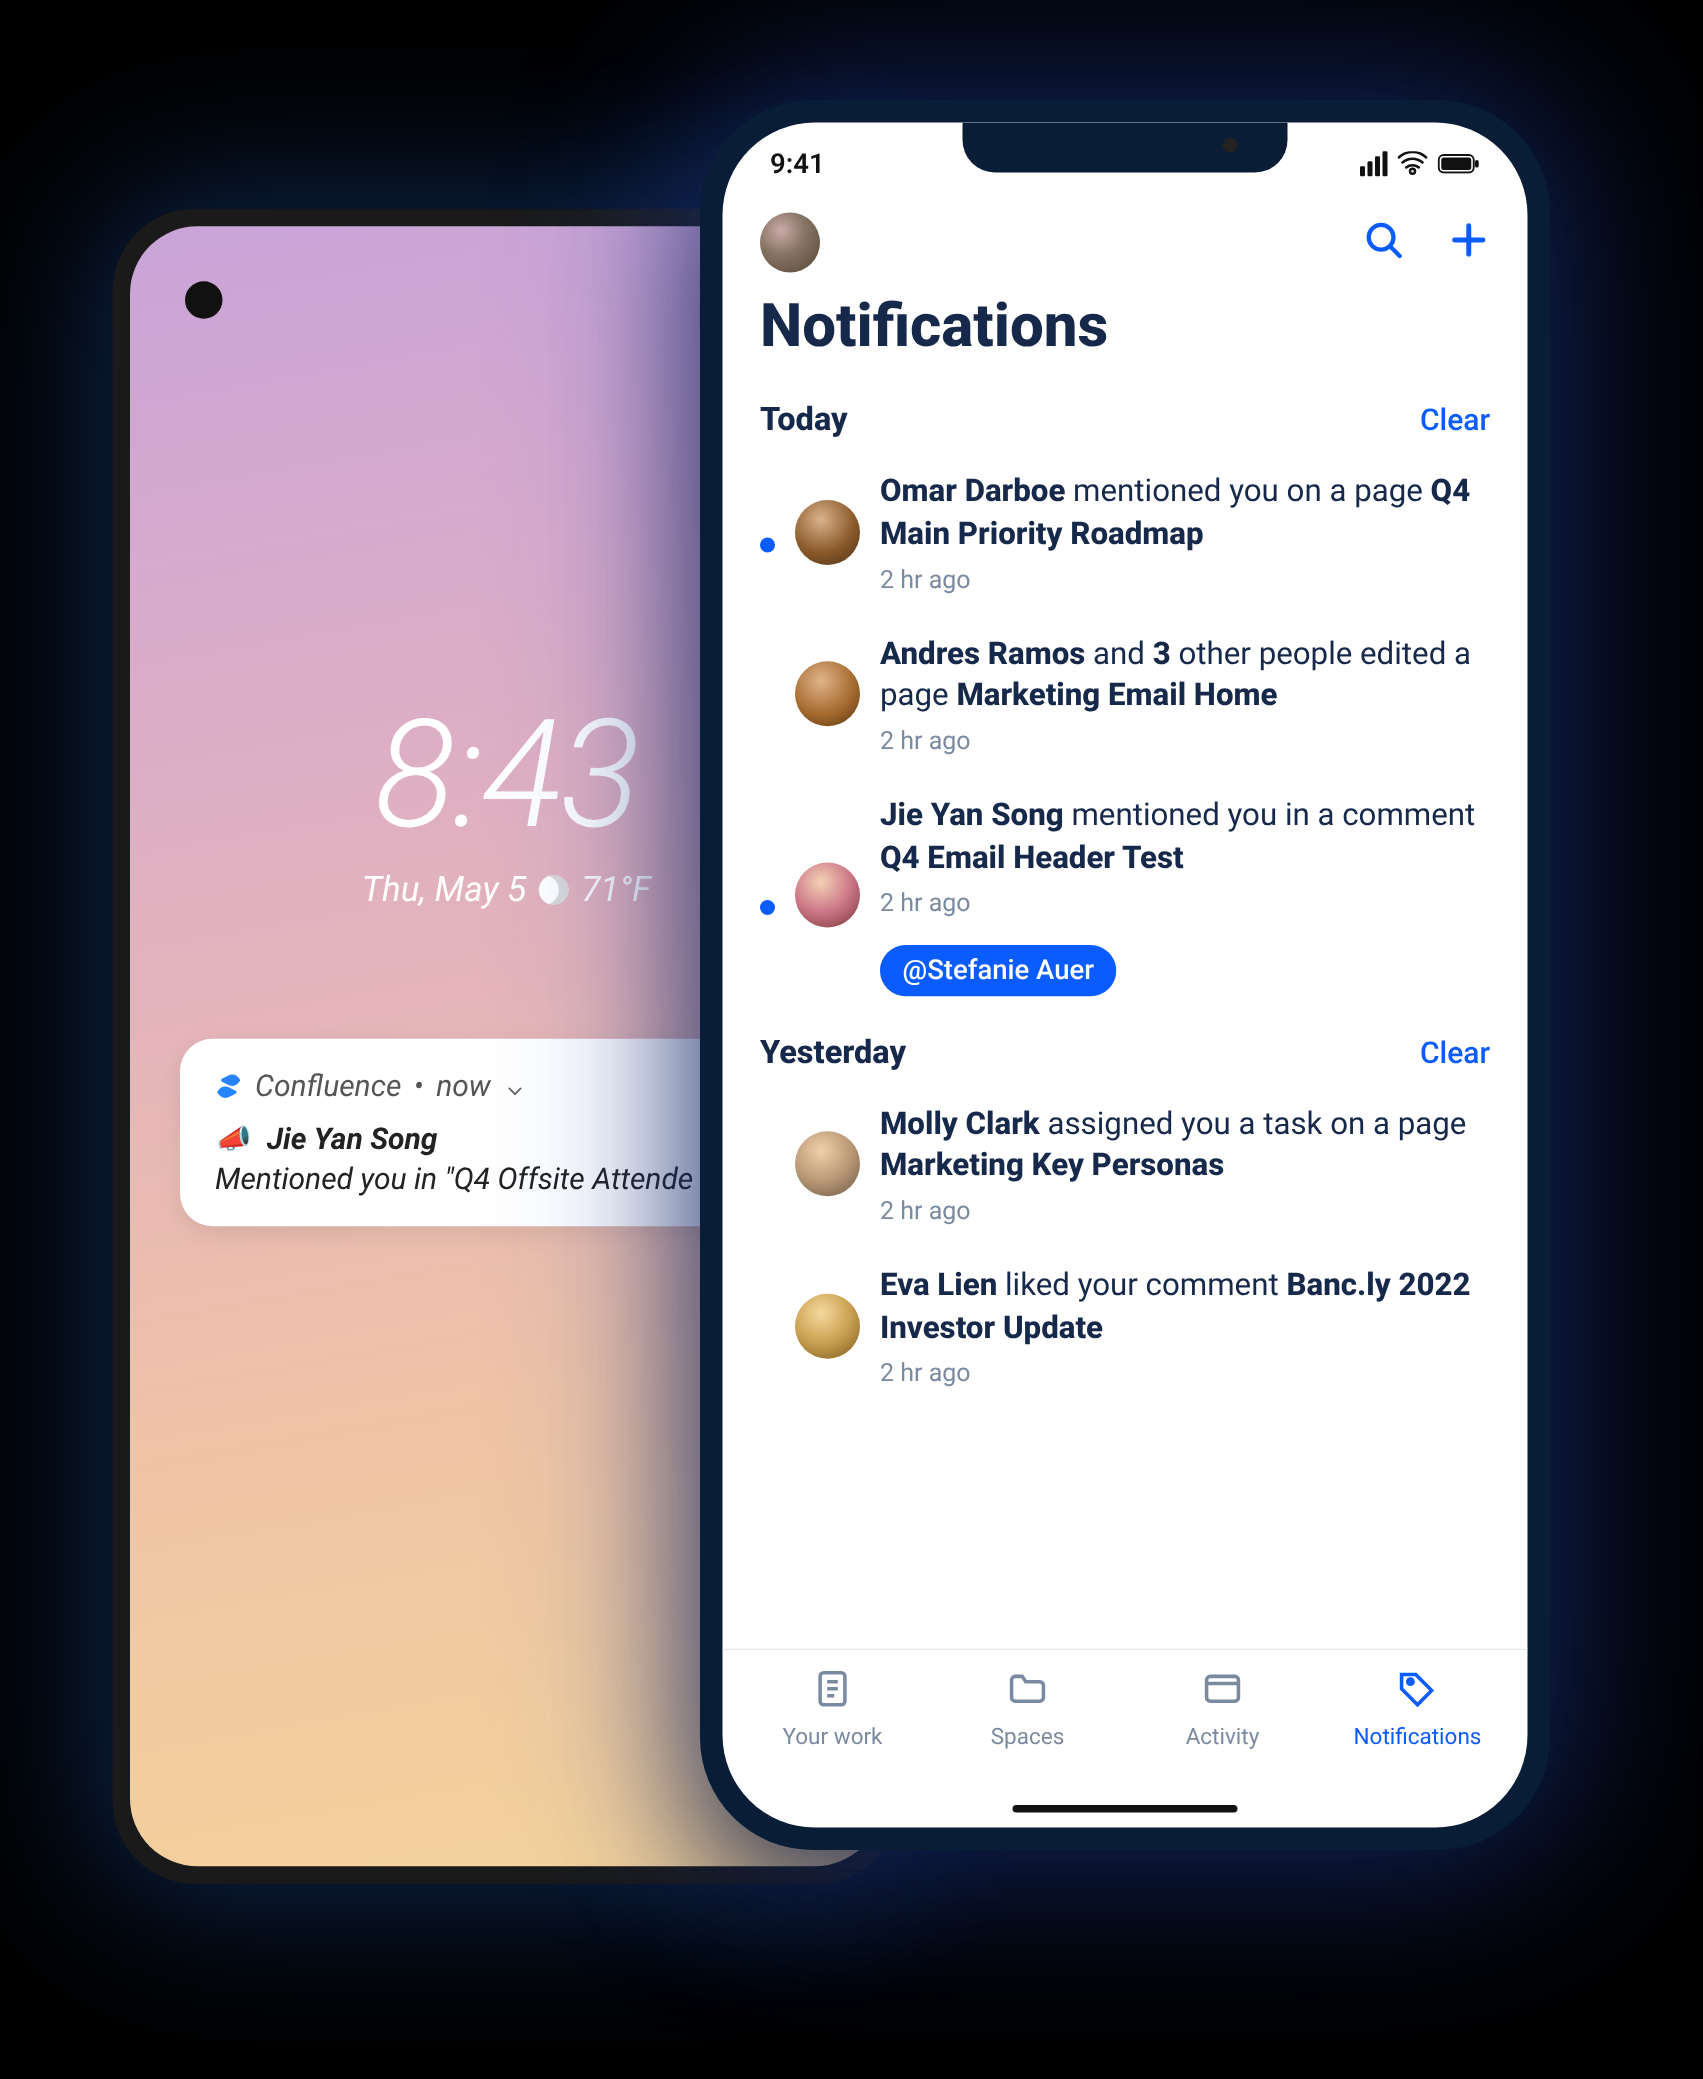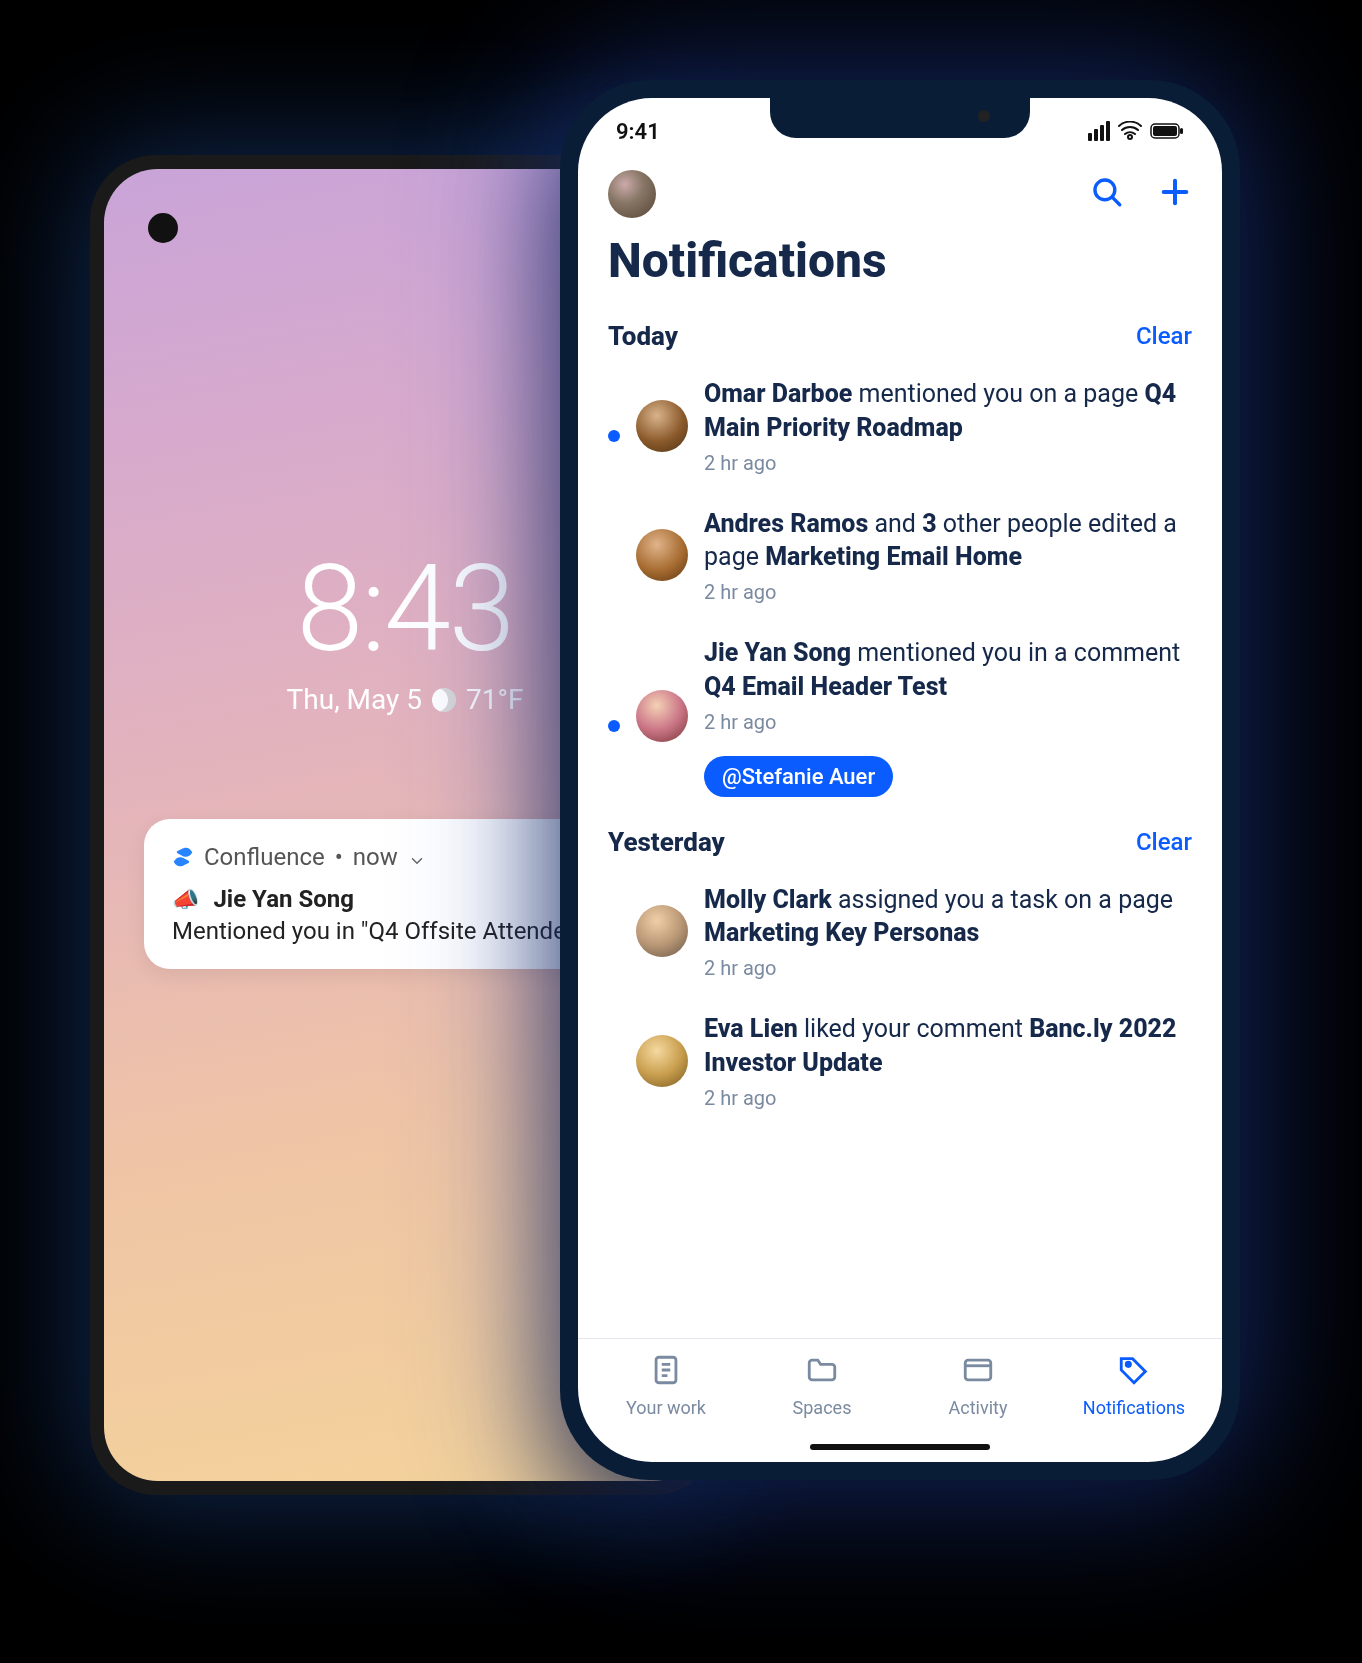--- a/index.html
+++ b/index.html
@@ -10,27 +10,28 @@
     height: 1663px;
     position: relative;
     overflow: hidden;
   }
   .canvas { position: absolute; inset: 0; }
 
   
   .android {
     position: absolute;
     left: 90px;
-    top: 155px;
+    top: 167px;
     width: 630px;
     height: 1340px;
     border-radius: 66px;
     background: #1a1a1a;
     box-shadow: 0 0 120px 20px rgba(40,100,200,0.35), 0 40px 80px rgba(0,0,0,0.6);
     padding: 14px;
+    font-style: italic;
   }
   .android-screen {
     width: 100%; height: 100%;
     border-radius: 54px;
     background: linear-gradient(170deg, #c9a4d8 0%, #d7aacd 20%, #e4b4bb 45%, #efc4a6 70%, #f4d39a 100%);
     position: relative;
     overflow: hidden;
   }
   .android-camera {
     position: absolute;
@@ -167,21 +168,21 @@
   .notif-meta { font-size:20px; color:#7a8aa0; margin-top:6px; }
   .mention-chip {
     display:inline-block;
     margin-top:22px;
     background:#0b5cff; color:#fff;
     font-size:22px; font-weight:500;
     padding: 8px 18px; border-radius: 999px;
   }
 
   .tabbar {
-    height: 124px;
+    height: 143px;
     border-top:1px solid #e4e8ee;
     display:flex; align-items:flex-start; justify-content:center;
     padding: 14px 10px 0 10px;
     position:relative;
     margin-top:40px;
   }
   .tab {
     display:flex; flex-direction:column; align-items:center; gap:6px;
     font-size:18px; color:#7a8aa0;
     width: 25%;

